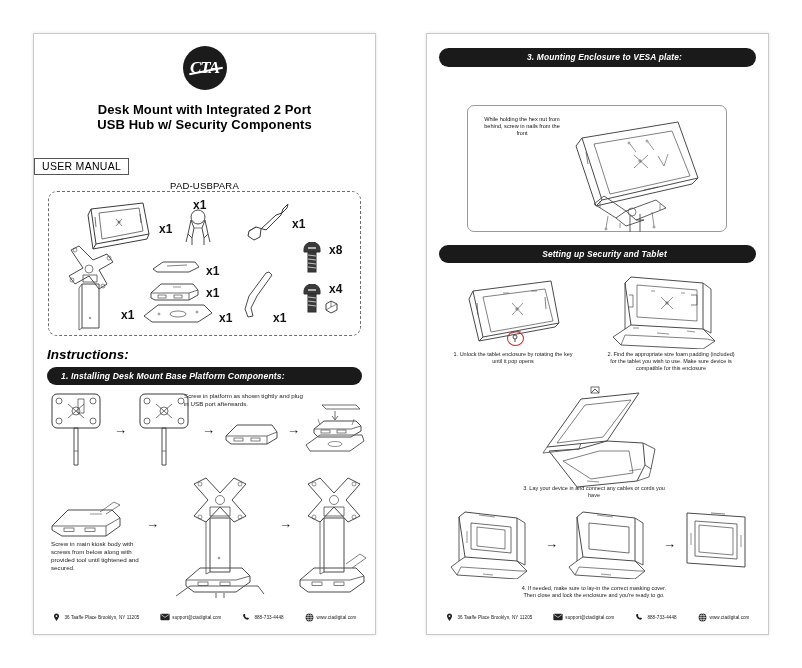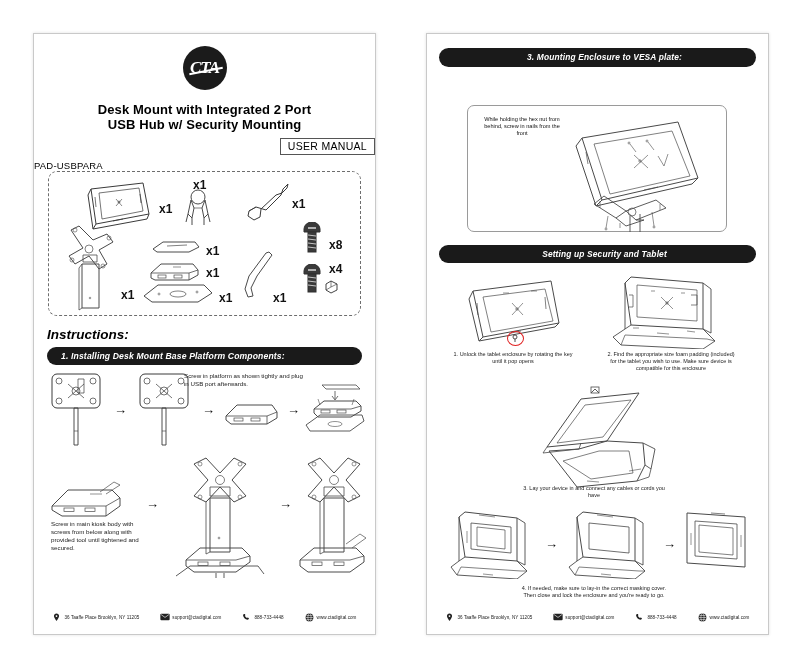--- a/index.html
+++ b/index.html
@@ -40,23 +40,23 @@
     transform:rotate(-11deg);
   }
   .title{
     text-align:center;font-size:13px;font-weight:bold;line-height:15px;
     margin-top:8px;letter-spacing:.1px;
   }
   .manual-badge{
     display:inline-block;border:1px solid #555;padding:1px 7px 2px 7px;
     font-size:10.5px;margin-top:6px;letter-spacing:.3px;
   }
-  .badge-row{text-align:right;}
+  .badge-row{text-align:left;margin-top:20px;}
   .model{
-    font-size:9.5px;margin-top:5px;letter-spacing:.2px;
+    text-align:center;font-size:9.5px;margin-top:5px;letter-spacing:.2px;
   }
 
   .section-head{
     font-size:13.5px;font-weight:bold;font-style:italic;
     margin:14px 0 5px 13px;
   }
 
   
   .contents-box{
     margin:0 14px;height:143px;border:1.3px dashed #6d6d6d;border-radius:9px;
@@ -124,21 +124,21 @@
 
     <div class="logo-wrap">
       <span class="logo">
         <span class="logo-text">CTA</span>
         <span class="logo-slash"></span>
       </span>
     </div>
 
     <div class="title">
       <div>Desk Mount with Integrated 2 Port</div>
-      <div>USB Hub w/ Security Mounting</div>
+      <div>USB Hub w/ Security Components</div>
     </div>
 
     <div class="badge-row">
       <span class="manual-badge">USER MANUAL</span>
     </div>
 
     <div class="model">PAD-USBPARA</div>
 
 
     <div class="contents-box">
@@ -232,21 +232,21 @@
       <div class="qty" style="left:224px;top:119px;">x1</div>
 
       <div class="ill" style="left:252px;top:50px;">
         <svg width="22" height="34" viewBox="0 0 22 34" fill="none" stroke="#2f2f2f" stroke-width="1">
           <path d="M3 7 A8 7 0 0 1 19 7 L19 10 L3 10 Z" fill="#3a3a3a"></path>
           <path d="M7 6 L15 6" stroke="#fff" stroke-width="1.2"></path>
           <rect x="7" y="10" width="8" height="20" fill="#3a3a3a"></rect>
           <path d="M7 13 L15 14 M7 17 L15 18 M7 21 L15 22 M7 25 L15 26" stroke="#fff" stroke-width=".7"></path>
         </svg>
       </div>
-      <div class="qty" style="left:280px;top:66px;">x8</div>
+      <div class="qty" style="left:280px;top:51px;">x8</div>
 
       <div class="ill" style="left:252px;top:92px;">
         <svg width="40" height="34" viewBox="0 0 40 34" fill="none" stroke="#2f2f2f" stroke-width="1">
           <path d="M3 7 A8 7 0 0 1 19 7 L19 10 L3 10 Z" fill="#3a3a3a"></path>
           <path d="M7 6 L15 6" stroke="#fff" stroke-width="1.2"></path>
           <rect x="7" y="10" width="8" height="18" fill="#3a3a3a"></rect>
           <path d="M7 13 L15 14 M7 17 L15 18 M7 21 L15 22" stroke="#fff" stroke-width=".7"></path>
           <path d="M25 20 L30 17 L36 20 L36 26 L30 29 L25 26 Z" stroke-width=".9"></path>
           <path d="M30 17 L30 23 L25 26 M30 23 L36 20" stroke-width=".6"></path>
         </svg>

